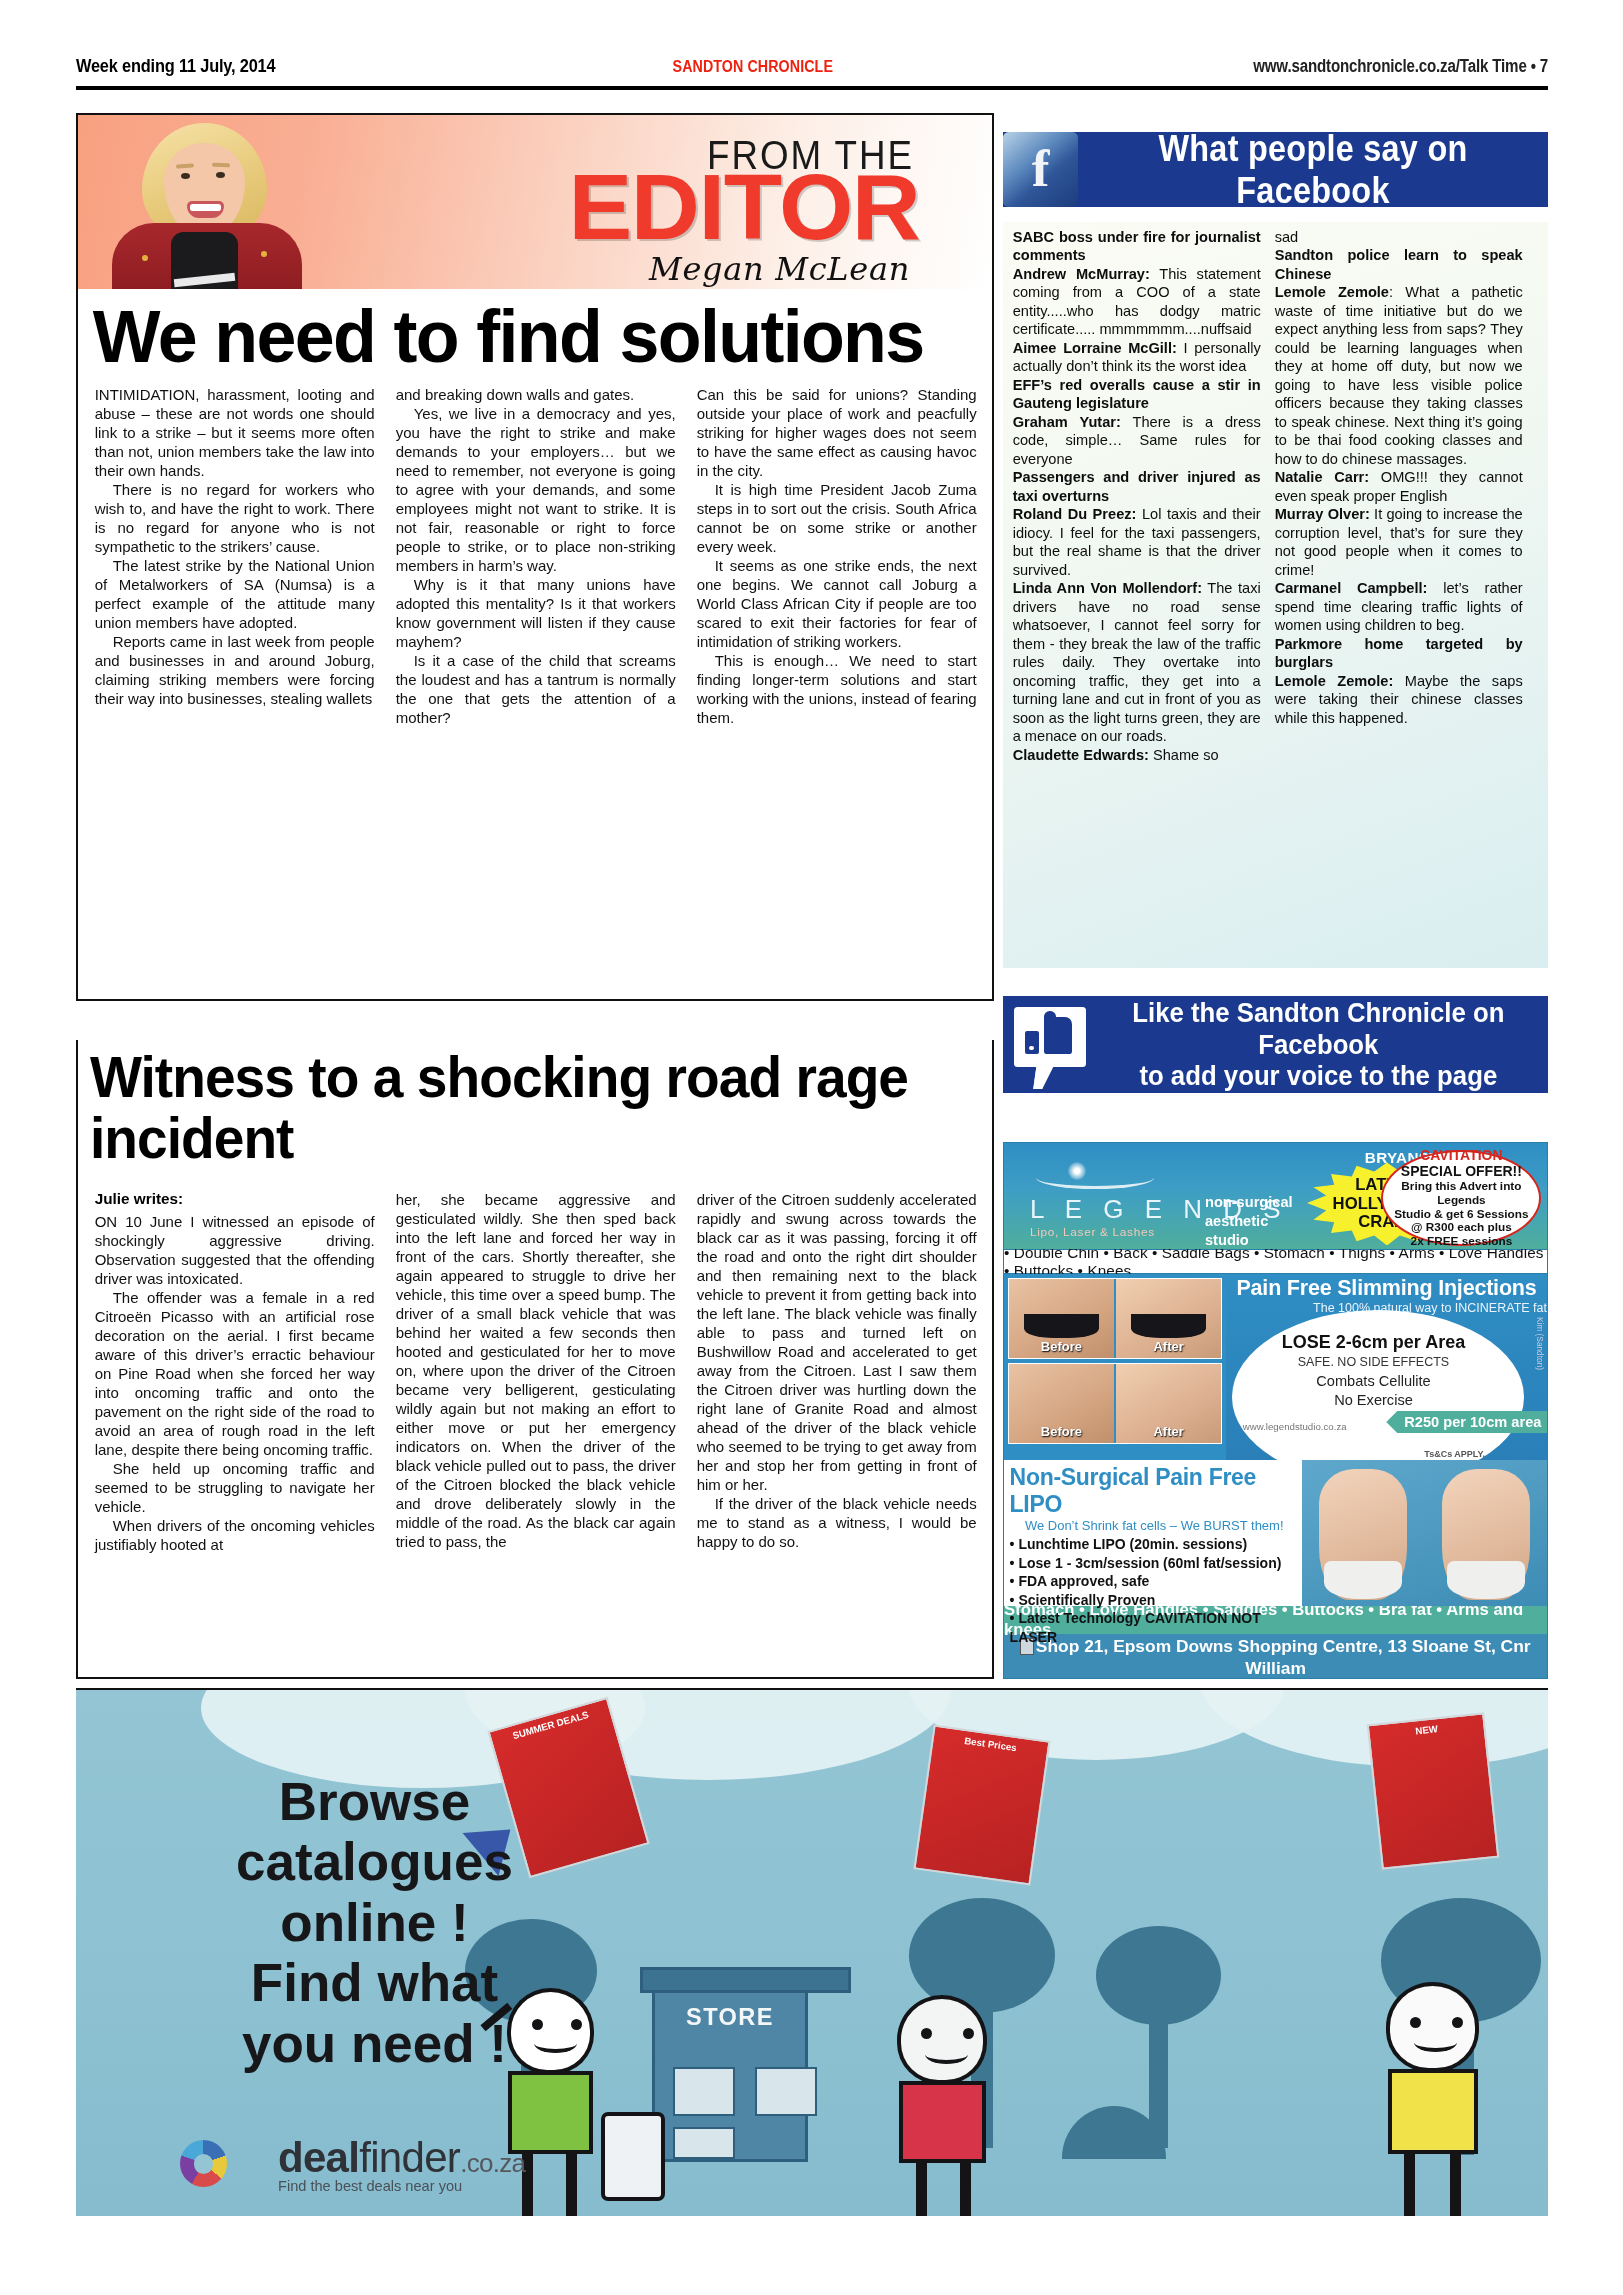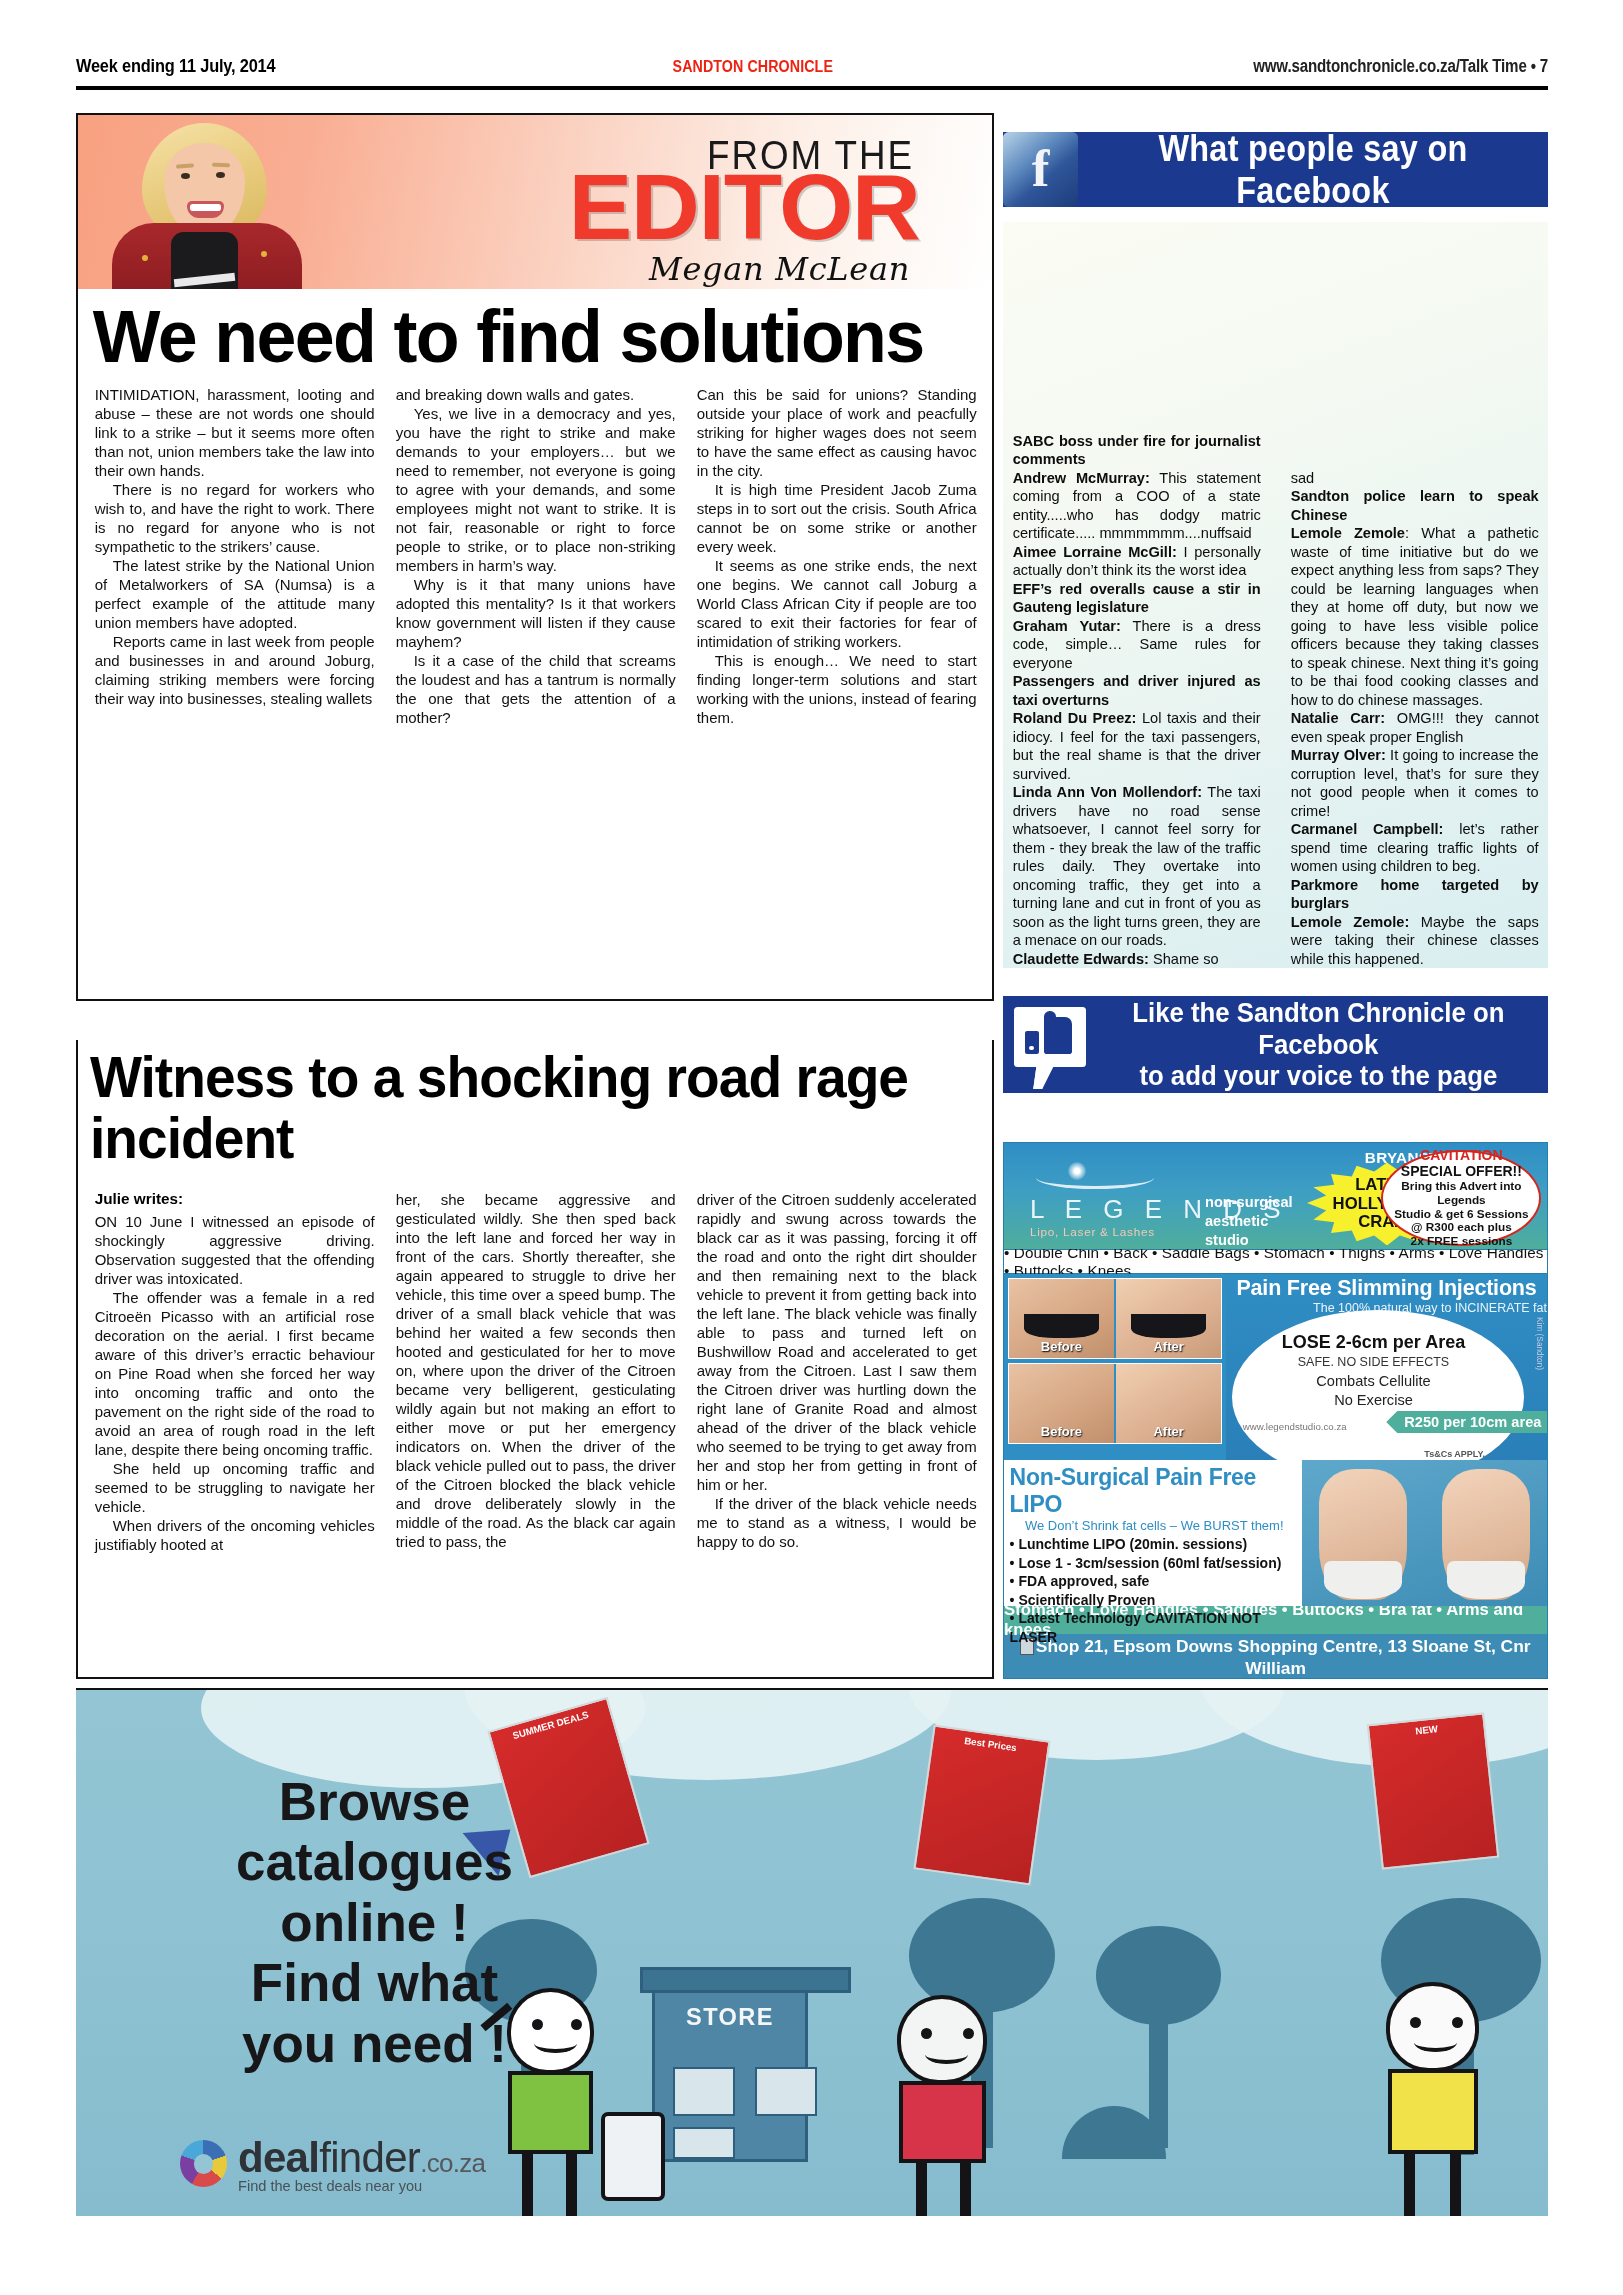--- a/index.html
+++ b/index.html
@@ -144,23 +144,22 @@
   .fb-header-title {
     flex: 1; text-align: center; color: #fff;
     font-family: "Liberation Sans Narrow","Liberation Sans", sans-serif;
     font-weight: bold; font-size: 36px; letter-spacing: 0.3px;
     transform: scaleX(0.9);
   }
 
   .fb-body {
     position: absolute; left: 1003px; top: 222px; width: 545px; height: 746px;
     background: linear-gradient(160deg,#fbfcf4 0%, #f3f9f2 35%, #e4f2f1 70%, #d9eef0 100%);
-    display: flex; gap: 30px; padding: 5.6px 8.3px 0 9.7px;
+    display: flex; gap: 14px; padding: 5.6px 8.3px 0 9.7px;
     overflow: hidden;
-    align-items: flex-end;
   }
   .fb-col { width: 248px; }
   .fb-text {
     font-family: "Liberation Sans", sans-serif;
     font-size: 14.6px; line-height: 18.5px; color: #0d0d0d;
     text-align: justify; hyphens: auto;
   }
   .fb-text p { margin: 0; }
   .fb-text b { font-weight: bold; }
 
@@ -375,21 +374,21 @@
   .df-logo { position: absolute; left: 104px; top: 444px; display: flex; align-items: center; gap: 11px; }
   .df-logo-mark {
     width: 47px; height: 47px; border-radius: 50%;
     background: conic-gradient(#3b6fb5 0deg 70deg, #e8c93a 70deg 130deg, #d94b4b 130deg 210deg, #7a3fa0 210deg 290deg, #4aa8d8 290deg 360deg);
     position: relative;
   }
   .df-logo-mark::after {
     content: ""; position: absolute; left: 14px; top: 14px; width: 19.4px; height: 19.4px;
     background: #93c5d4; border-radius: 50%;
   }
-  .df-logo-text { font-family: "Liberation Sans", sans-serif; }
+  .df-logo-text { font-family: "Liberation Sans", sans-serif; margin-left: 40px; }
   .df-logo-text .big { font-size: 42px; font-weight: bold; color: #2f3338; letter-spacing: -0.7px; }
   .df-logo-text .big .thin { font-weight: 300; }
   .df-logo-text .big .tld { font-size: 26px; font-weight: 400; color: #55585c; }
   .df-logo-text .tag { font-size: 14.6px; color: #4a5156; margin-top: -4.2px; }
 
   .df-store {
     position: absolute; left: 576px; top: 298px; width: 156px; height: 174px;
     background: #4f86a6; border: 3.5px solid #2e5f7c;
   }
   .df-store-roof {

